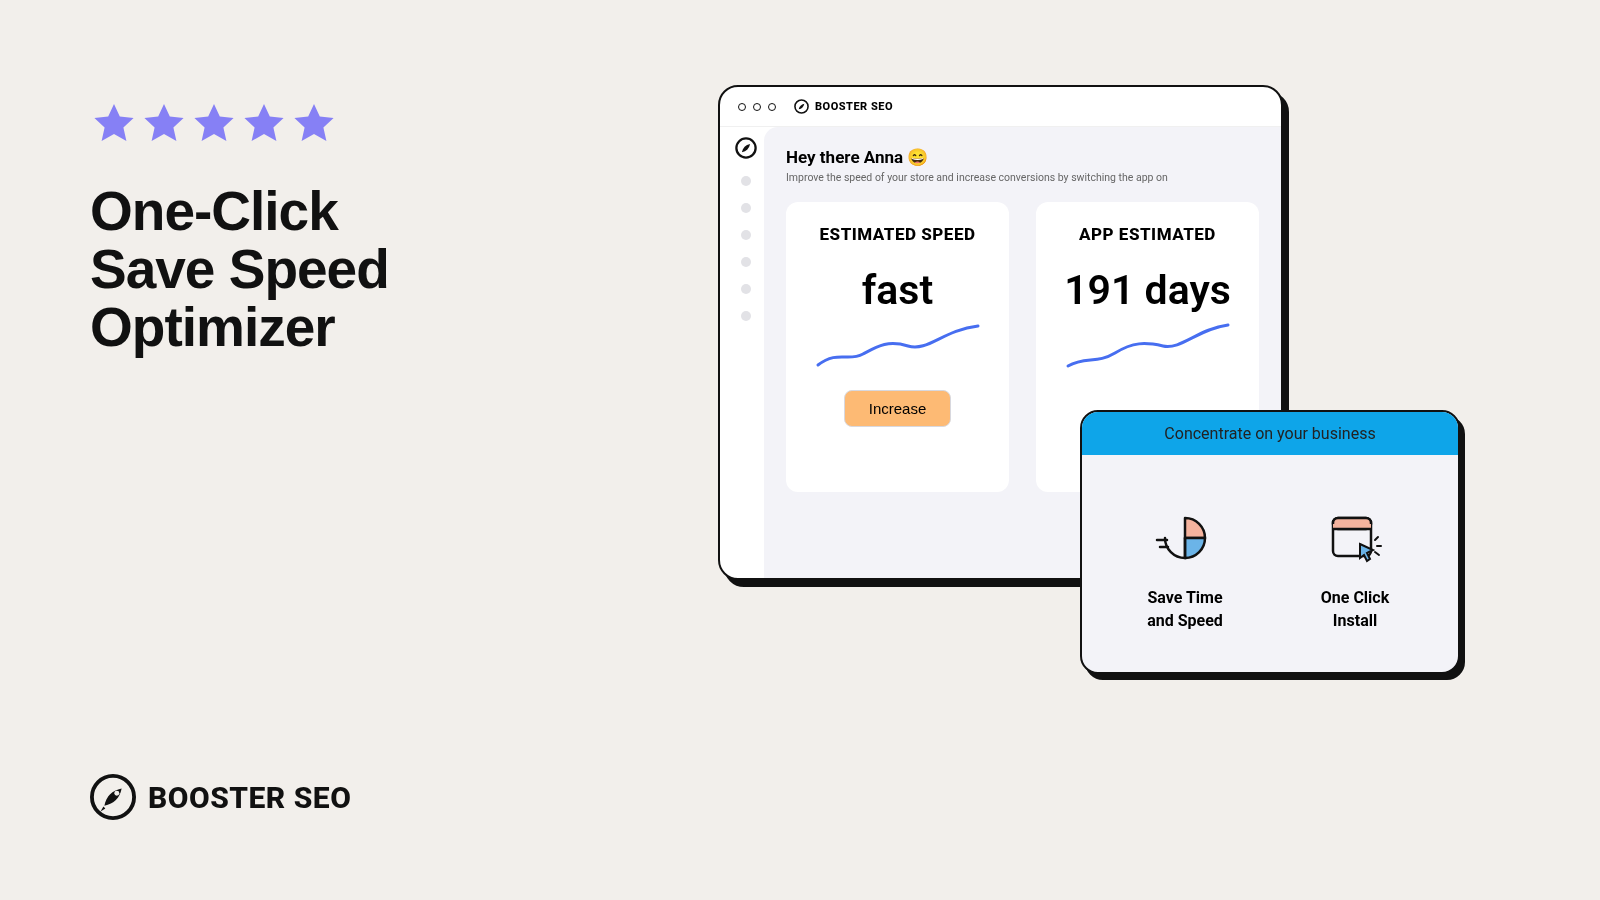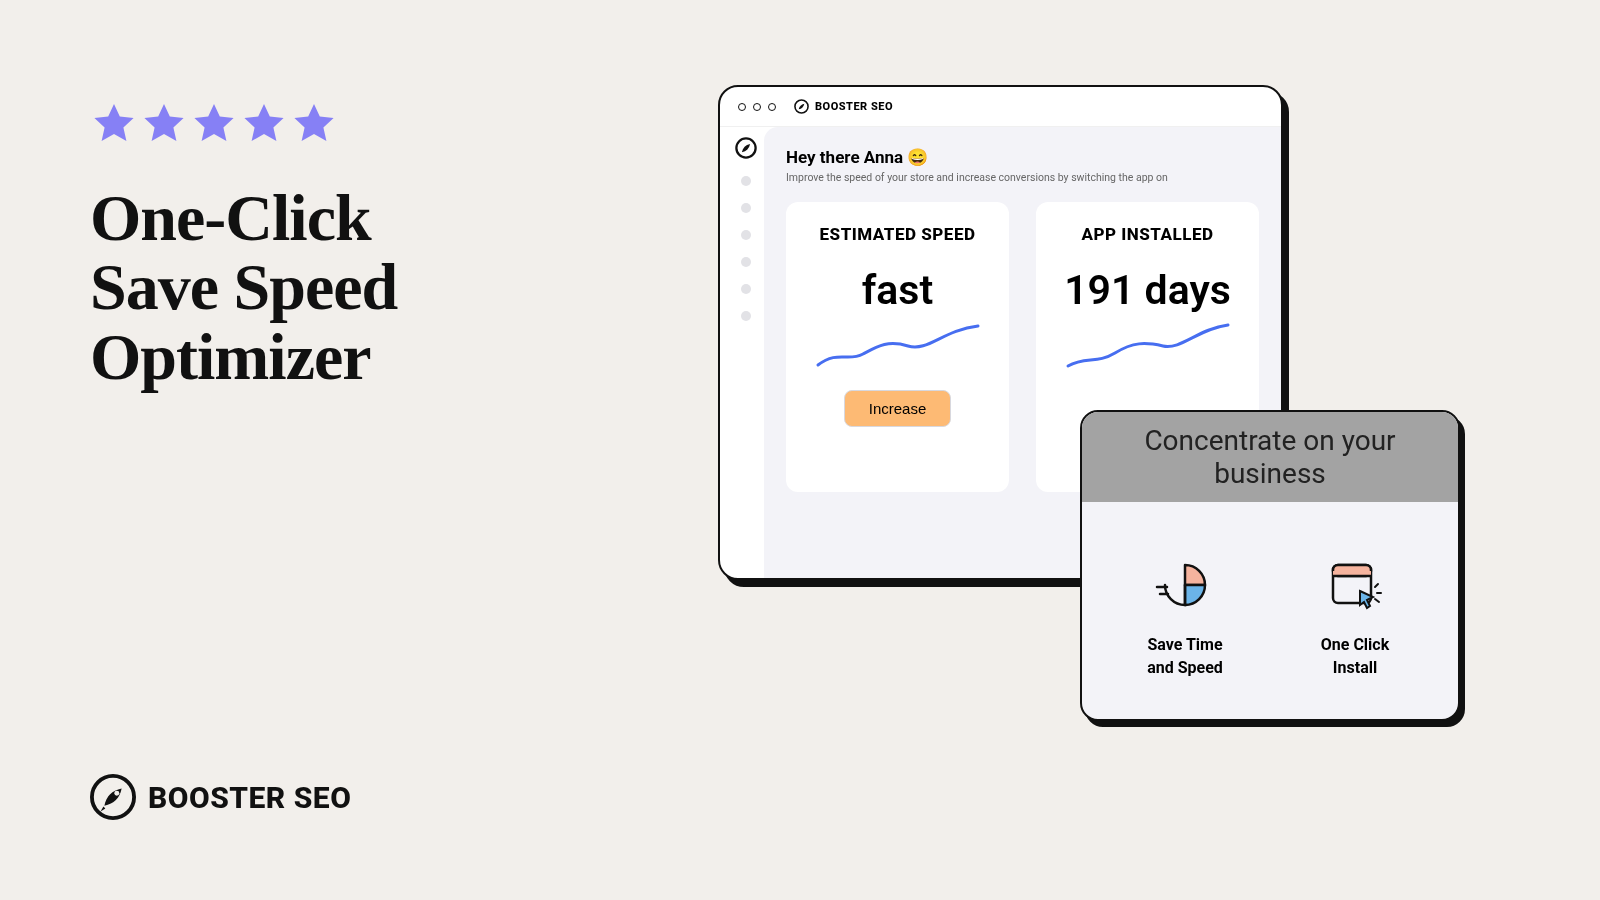--- a/index.html
+++ b/index.html
@@ -22,22 +22,22 @@
     display: flex;
     gap: 2px;
     margin-bottom: 35px;
   }
   .star {
     width: 48px;
     height: 48px;
     fill: #8680f5;
   }
   .headline {
-    font-family: Liberation Serif, serif;
-    font-size: 66px;
+    font-family: Liberation Sans, sans-serif;
+    font-size: 55px;
     font-weight: 900;
     color: #111;
     line-height: 1.05;
     letter-spacing: -1px;
   }
 
   
   .bottom-logo {
     position: absolute;
     left: 90px;
@@ -172,24 +172,24 @@
     filter: drop-shadow(5px 6px 0 #111);
   }
   .overlay {
     width: 380px;
     background: #f3f3f8;
     border: 2.5px solid #111;
     border-radius: 18px;
     overflow: hidden;
   }
   .overlay-header {
-    background: #a3a3a3;
+    background: #0ea5e9;
     text-align: center;
     padding: 12px;
-    font-size: 28px;
+    font-size: 16px;
     color: #222;
   }
   .overlay-body {
     display: flex;
     justify-content: space-around;
     padding: 55px 18px 40px;
   }
   .feature {
     display: flex;
     flex-direction: column;
@@ -278,21 +278,21 @@
         <div class="cards">
           <div class="card">
             <div class="card-title">ESTIMATED SPEED</div>
             <div class="card-value">fast</div>
             <svg class="squiggle" viewBox="0 0 170 54">
                 <path d="M5 45 C 25 30, 35 42, 50 34 S 75 20, 95 26 S 130 10, 165 6" fill="none" stroke="#476ef0" stroke-width="3" stroke-linecap="round"></path>
               </svg>
             <button class="increase-btn">Increase</button>
           </div>
           <div class="card">
-            <div class="card-title">APP INSTALLED</div>
+            <div class="card-title">APP ESTIMATED</div>
             <div class="card-value">191 days</div>
             <svg class="squiggle" viewBox="0 0 170 54">
                 <path d="M5 46 C 22 36, 34 44, 52 33 S 82 22, 100 26 S 135 9, 165 5" fill="none" stroke="#476ef0" stroke-width="3" stroke-linecap="round"></path>
               </svg>
           </div>
         </div>
       </div>
     </div>
   </div>
 </div>

